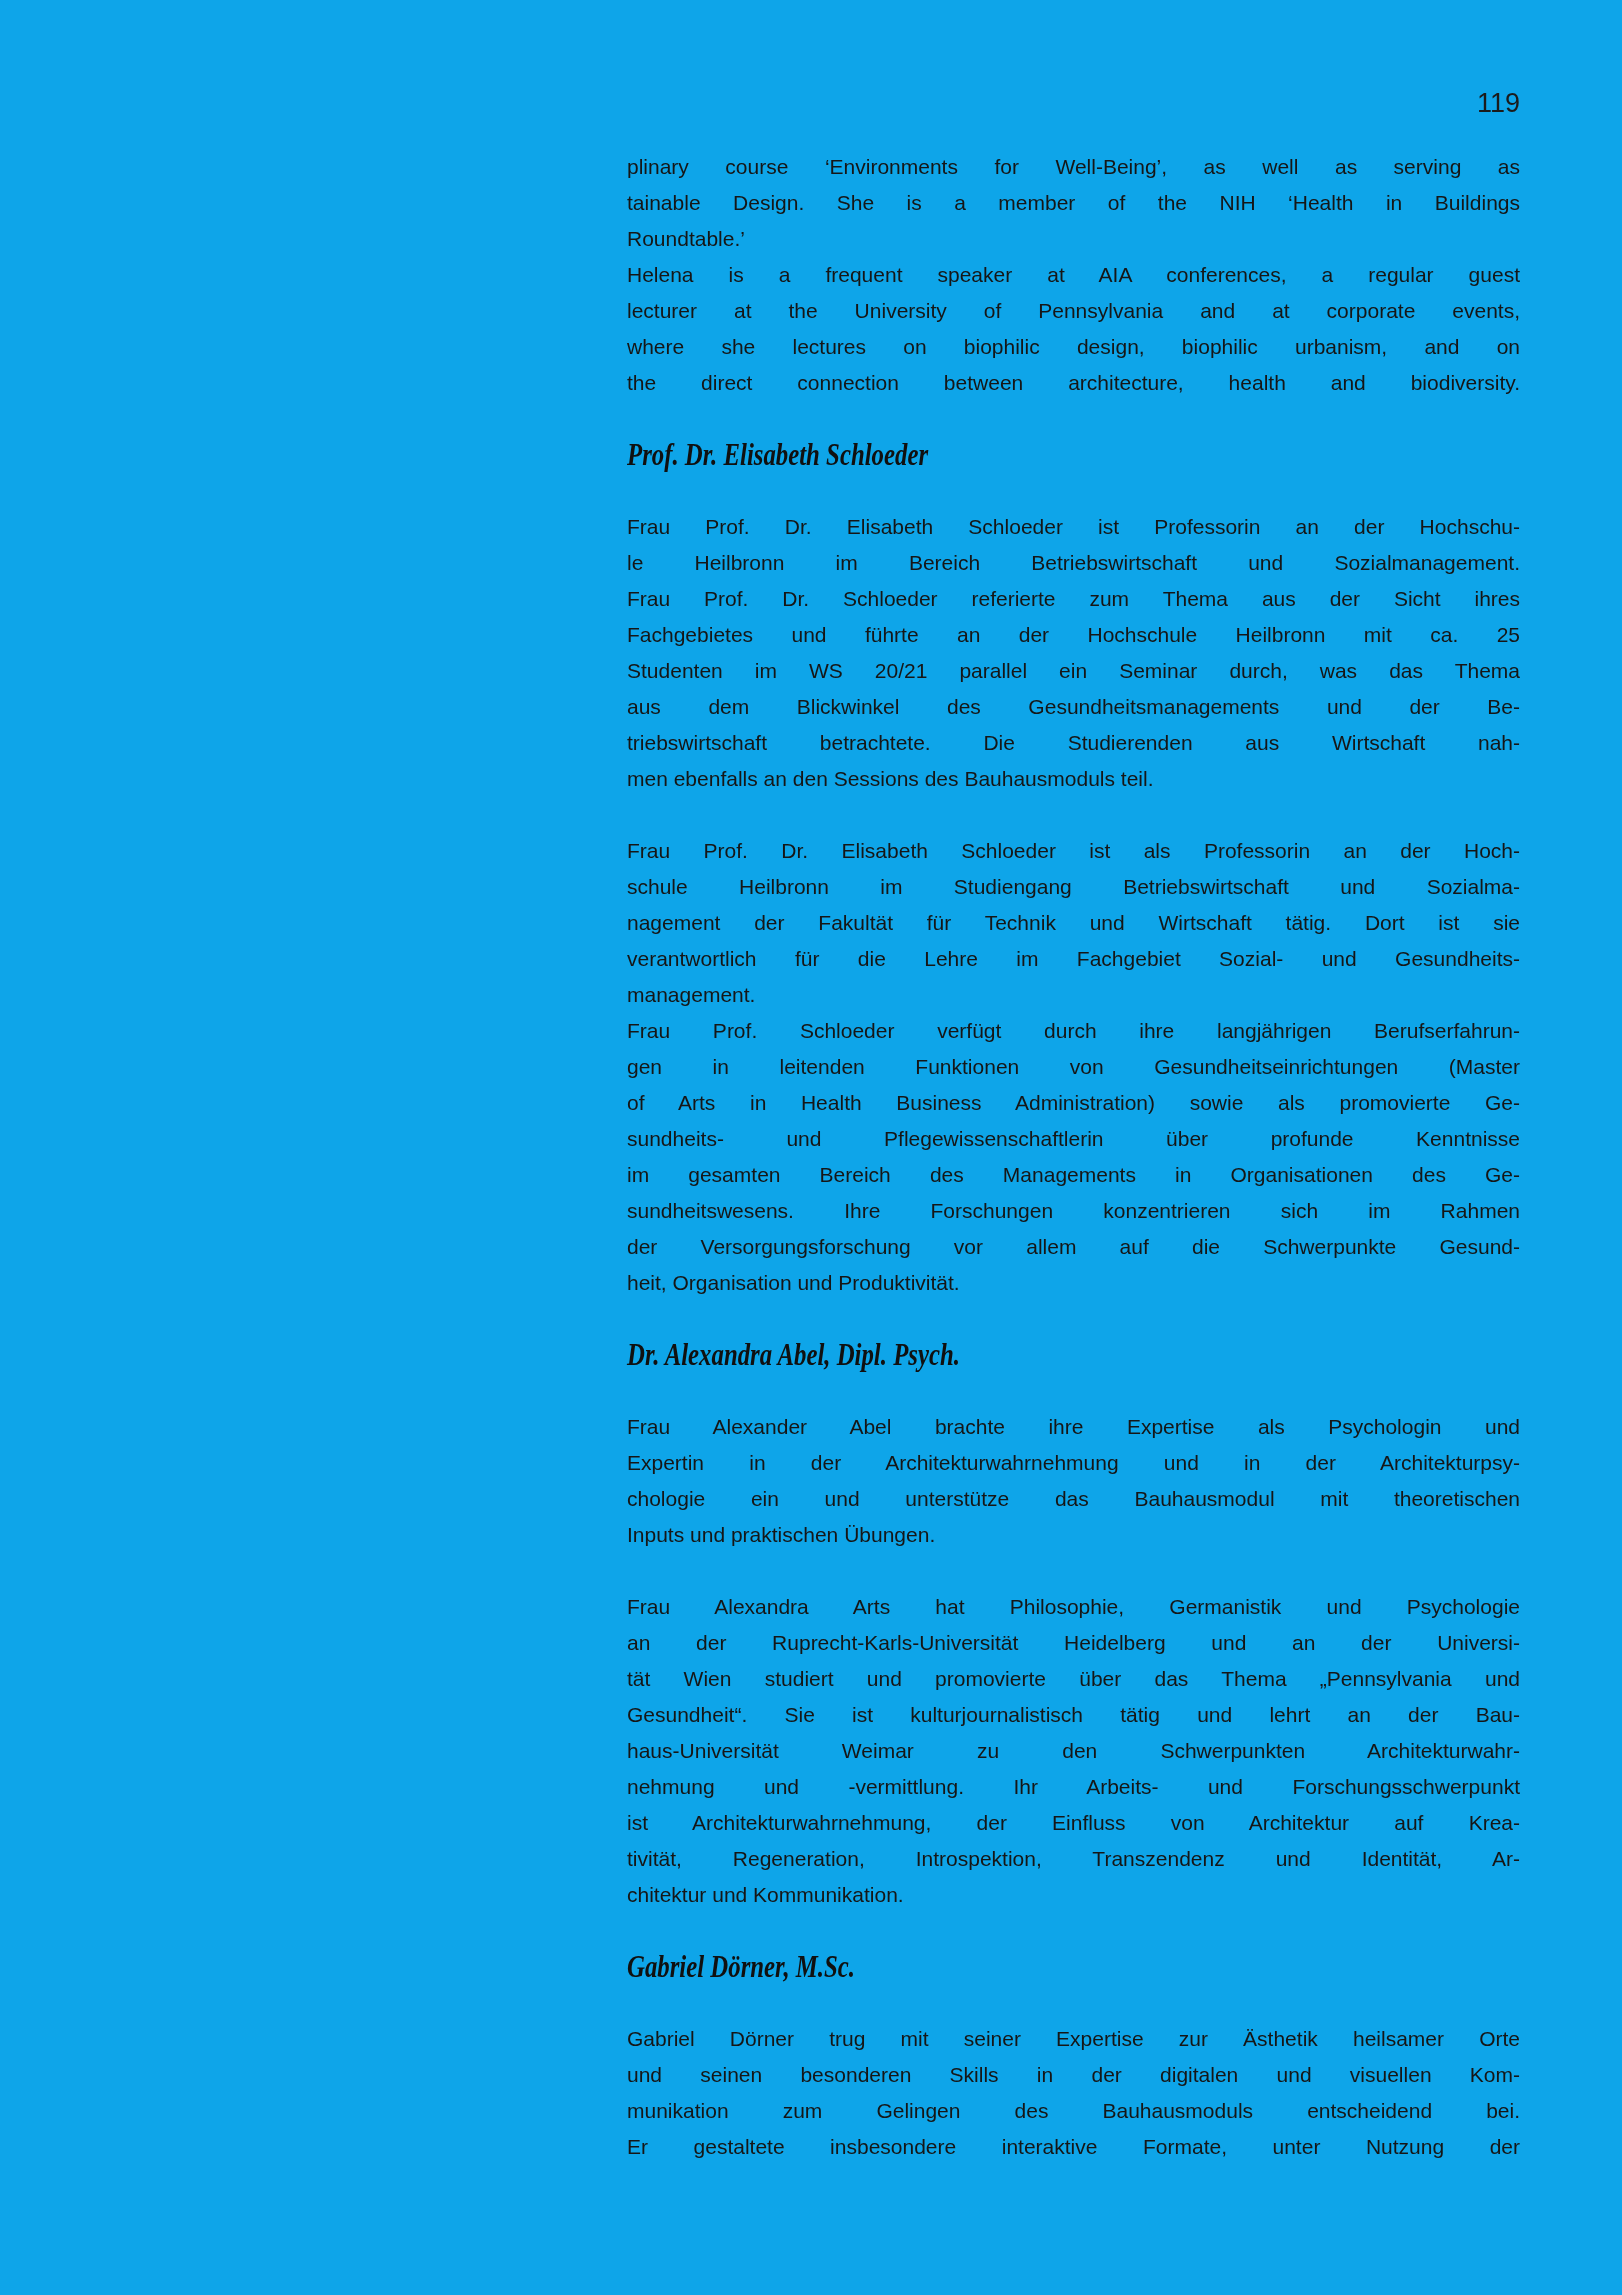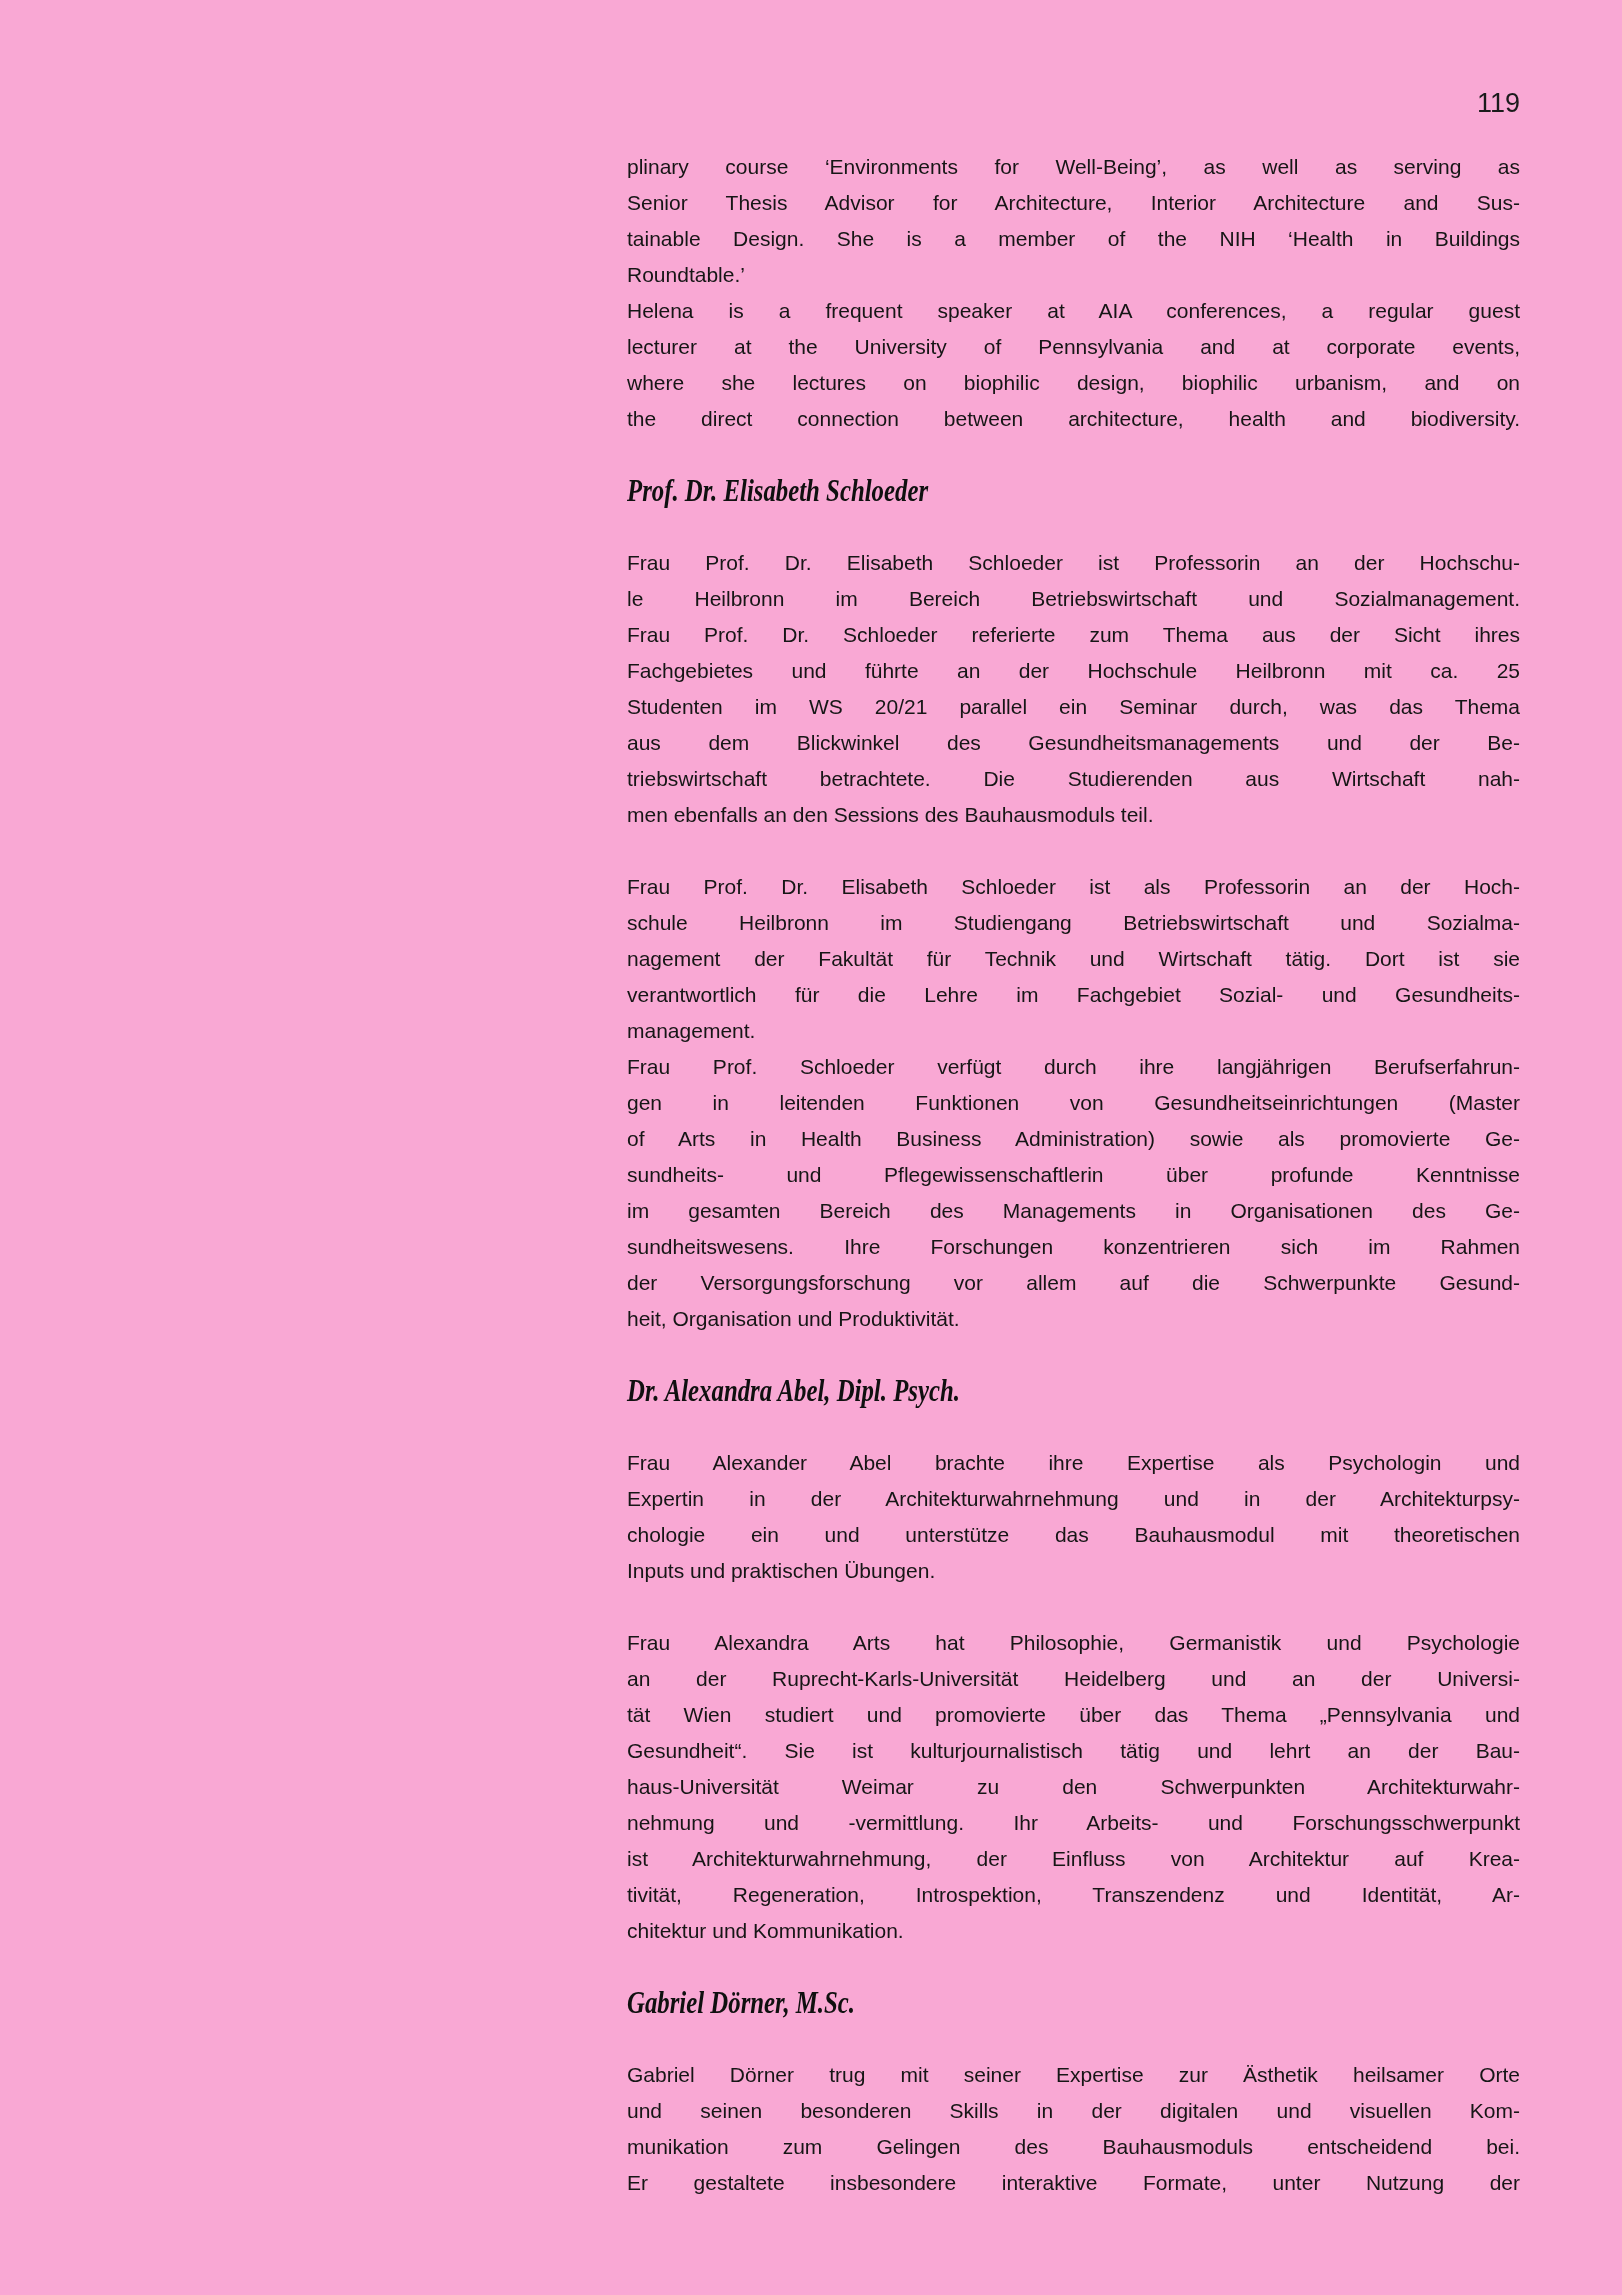--- a/index.html
+++ b/index.html
@@ -4,21 +4,21 @@
 <style>
   html, body {
     margin: 0;
     padding: 0;
     background: #ffffff;
   }
   .page {
     position: relative;
     width: 1623px;
     height: 2295px;
-    background: #f9a8d4;
+    background: #0ea5e9;
     overflow: hidden;
     font-family: "Liberation Sans", sans-serif;
     color: #151515;
   }
   .page-number {
     position: absolute;
     top: 89px;
     right: 103px;
     font-size: 27px;
     line-height: 29px;
@@ -71,21 +71,20 @@
 </head>
 <body>
 
 <div class="page">
 
   <div class="page-number">119</div>
 
   <div class="text-block">
 
     <div class="line">plinary course ‘Environments for Well-Being’, as well as serving as</div>
-    <div class="line">Senior Thesis Advisor for Architecture, Interior Architecture and Sus-</div>
     <div class="line">tainable Design. She is a member of the NIH ‘Health in Buildings</div>
     <div class="line end">Roundtable.’</div>
 
     <div class="line">Helena is a frequent speaker at AIA conferences, a regular guest</div>
     <div class="line">lecturer at the University of Pennsylvania and at corporate events,</div>
     <div class="line">where she lectures on biophilic design, biophilic urbanism, and on</div>
     <div class="line">the direct connection between architecture, health and biodiversity.</div>
 
     <div class="gap"></div>
 

